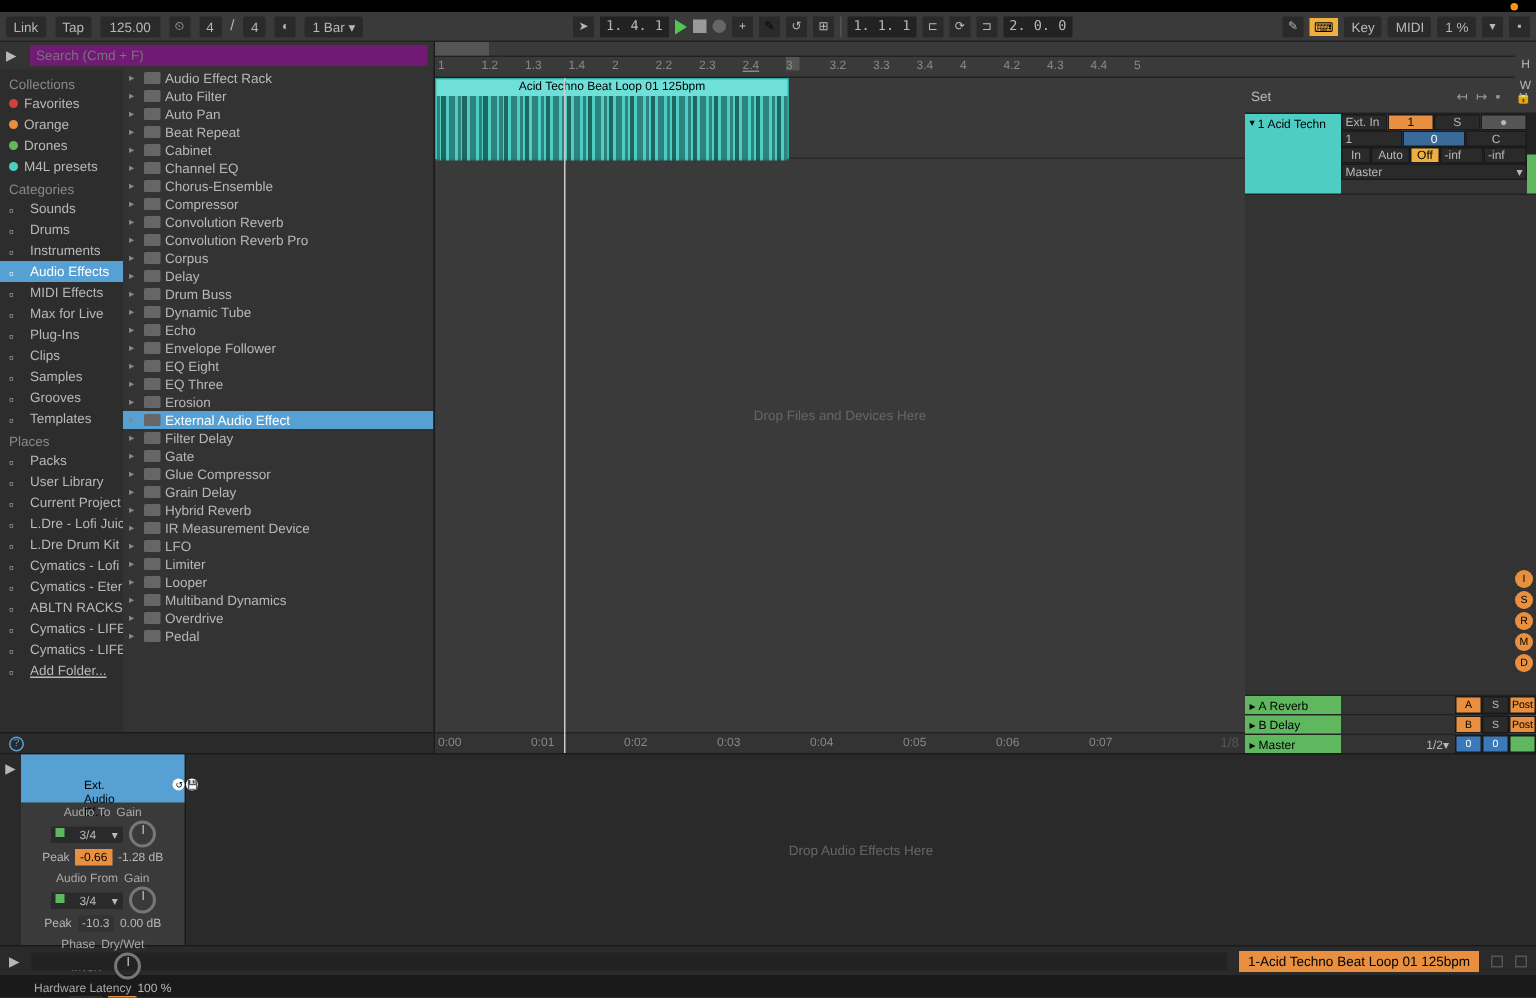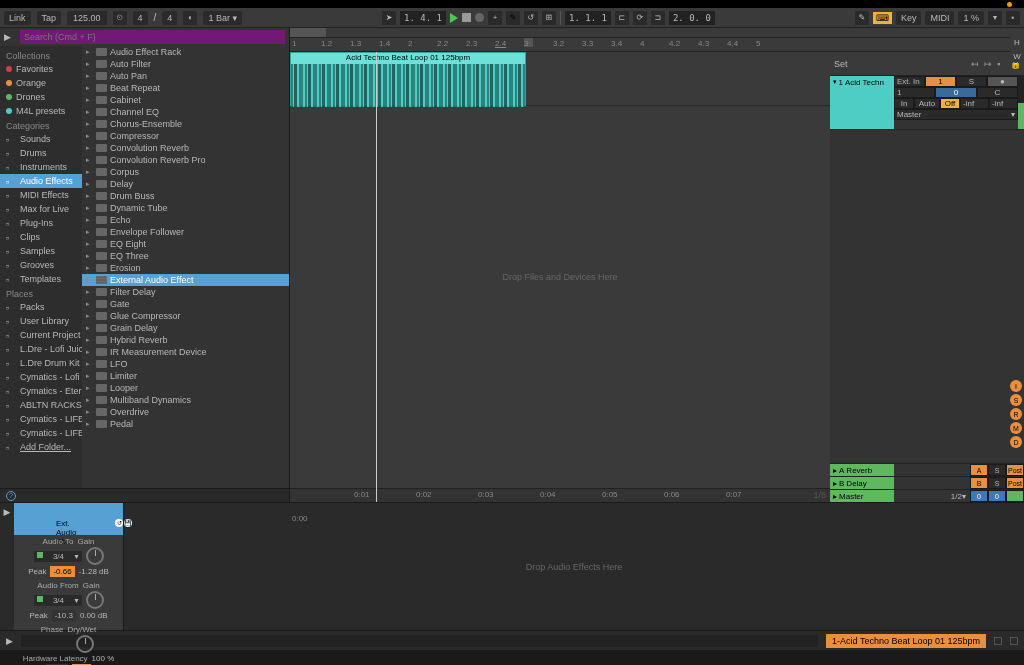--- a/index.html
+++ b/index.html
@@ -505,21 +505,21 @@
         <div class="playhead"></div>
         <div class="track-row">
           <div class="clip">
             <div class="clip-header">Acid Techno Beat Loop 01 125bpm</div>
             <div class="waveform"></div>
           </div>
         </div>
         <div class="drop-hint">Drop Files and Devices Here</div>
         <div class="time-ruler" id="time-ruler" style="position:absolute;bottom:0;left:0;right:0;">
           <span class="frac">1/8</span>
-        <span class="t" style="left: 2px; margin-top: 24px;">0:00</span>
+        <span class="t" style="left: 2px;">0:00</span>
             <span class="t" style="left: 64px;">0:01</span>
             <span class="t" style="left: 126px;">0:02</span>
             <span class="t" style="left: 188px;">0:03</span>
             <span class="t" style="left: 250px;">0:04</span>
             <span class="t" style="left: 312px;">0:05</span>
             <span class="t" style="left: 374px;">0:06</span>
             <span class="t" style="left: 436px;">0:07</span>
           </div>
       </div>
 

